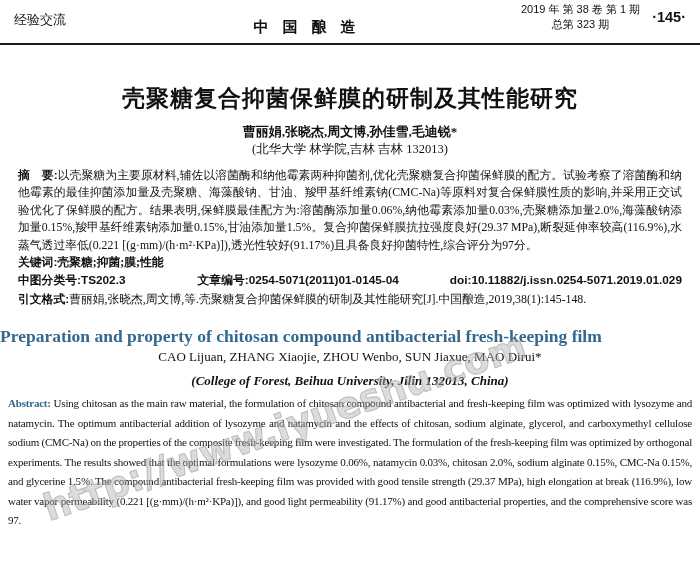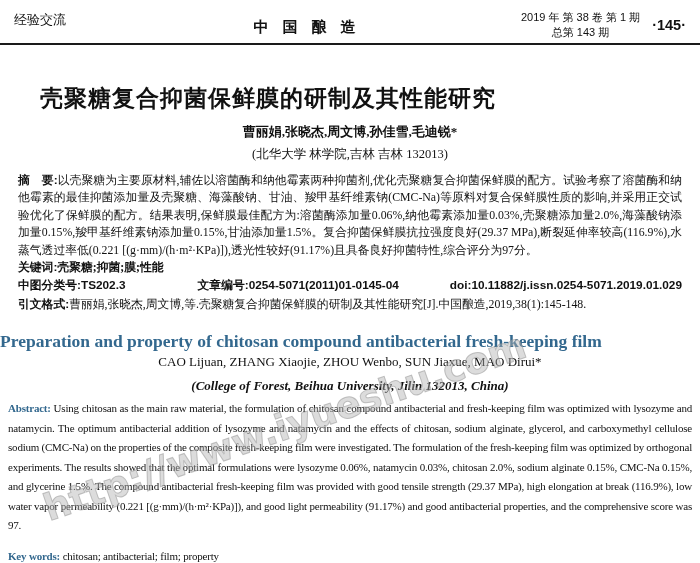--- a/index.html
+++ b/index.html
@@ -35,55 +35,54 @@
     font-weight: bold;
     letter-spacing: 14px;
     padding-bottom: 6px;
     margin-left: 36px;
     white-space: nowrap;
   }
   .header-right {
     display: flex;
     align-items: center;
     gap: 12px;
-    padding-bottom: 3px;
+    padding-bottom: 11px;
   }
   .issue-block {
     font-family: "Liberation Sans", "DejaVu Sans", sans-serif;
     font-size: 11px;
     line-height: 15px;
     text-align: center;
     white-space: nowrap;
   }
   .page-number {
     font-family: "Liberation Sans", "DejaVu Sans", sans-serif;
     font-size: 14.5px;
     font-weight: bold;
     white-space: nowrap;
   }
 
   
   .title-zh {
     margin-top: 38px;
+    text-align: center;
     font-family: "Liberation Sans", "DejaVu Sans", sans-serif;
     font-size: 23px;
     font-weight: bold;
     letter-spacing: 1px;
     line-height: 30px;
-    padding-left: 40px;
   }
   .authors-zh {
     margin-top: 10px;
     text-align: center;
     font-size: 13px;
     font-weight: bold;
     line-height: 18px;
   }
   .affil-zh {
-    margin-top: 5px;
     text-align: center;
     font-size: 12.5px;
     line-height: 17px;
   }
   .abs-zh {
     margin: 9px 18px 0 18px;
     font-size: 11.8px;
     line-height: 17.4px;
     text-align: justify;
   }
@@ -174,21 +173,21 @@
 <body>
 
 <div class="page">
 
   <div class="header">
     <span class="col-label">经验交流</span>
     <span class="journal-name">中国酿造</span>
     <span class="header-right">
       <span class="issue-block">
         <span>2019 年 第 38 卷 第 1 期</span><br>
-        <span>总第 143 期</span>
+        <span>总第 323 期</span>
       </span>
       <span class="page-number">·145·</span>
     </span>
   </div>
 
   <div class="title-zh">壳聚糖复合抑菌保鲜膜的研制及其性能研究</div>
   <div class="authors-zh">曹丽娟,张晓杰,周文博,孙佳雪,毛迪锐*</div>
   <div class="affil-zh">(北华大学 林学院,吉林 吉林 132013)</div>
 
   <p class="abs-zh"><b>摘　要:</b><span>以壳聚糖为主要原材料,辅佐以溶菌酶和纳他霉素两种抑菌剂,优化壳聚糖复合抑菌保鲜膜的配方。试验考察了溶菌酶和纳他霉素的最佳抑菌添加量及壳聚糖、海藻酸钠、甘油、羧甲基纤维素钠(CMC-Na)等原料对复合保鲜膜性质的影响,并采用正交试验优化了保鲜膜的配方。结果表明,保鲜膜最佳配方为:溶菌酶添加量0.06%,纳他霉素添加量0.03%,壳聚糖添加量2.0%,海藻酸钠添加量0.15%,羧甲基纤维素钠添加量0.15%,甘油添加量1.5%。复合抑菌保鲜膜抗拉强度良好(29.37 MPa),断裂延伸率较高(116.9%),水蒸气透过率低(0.221 [(g·mm)/(h·m²·KPa)]),透光性较好(91.17%)且具备良好抑菌特性,综合评分为97分。</span></p>
@@ -202,17 +201,16 @@
   </div>
 
   <div class="cite-row"><b>引文格式:</b><span>曹丽娟,张晓杰,周文博,等.壳聚糖复合抑菌保鲜膜的研制及其性能研究[J].中国酿造,2019,38(1):145-148.</span></div>
 
   <div class="title-en">Preparation and property of chitosan compound antibacterial fresh-keeping film</div>
   <div class="authors-en">CAO Lijuan, ZHANG Xiaojie, ZHOU Wenbo, SUN Jiaxue, MAO Dirui*</div>
   <div class="affil-en">(College of Forest, Beihua University, Jilin 132013, China)</div>
 
   <p class="abs-en"><b>Abstract:</b> <span>Using chitosan as the main raw material, the formulation of chitosan compound antibacterial and fresh-keeping film was optimized with lysozyme and natamycin. The optimum antibacterial addition of lysozyme and natamycin and the effects of chitosan, sodium alginate, glycerol, and carboxymethyl cellulose sodium (CMC-Na) on the properties of the composite fresh-keeping film were investigated. The formulation of the fresh-keeping film was optimized by orthogonal experiments. The results showed that the optimal formulations were lysozyme 0.06%, natamycin 0.03%, chitosan 2.0%, sodium alginate 0.15%, CMC-Na 0.15%, and glycerine 1.5%. The compound antibacterial fresh-keeping film was provided with good tensile strength (29.37 MPa), high elongation at break (116.9%), low water vapor permeability (0.221 [(g·mm)/(h·m²·KPa)]), and good light permeability (91.17%) and good antibacterial properties, and the comprehensive score was 97.</span></p>
 
-  <div class="kw-en"><b>Key words:</b> <span>chitosan; antibacterial; film; property</span></div>
 
   <div class="watermark">http://www.iyueshu.com</div>
 
 </div>
 
 </body></html>

